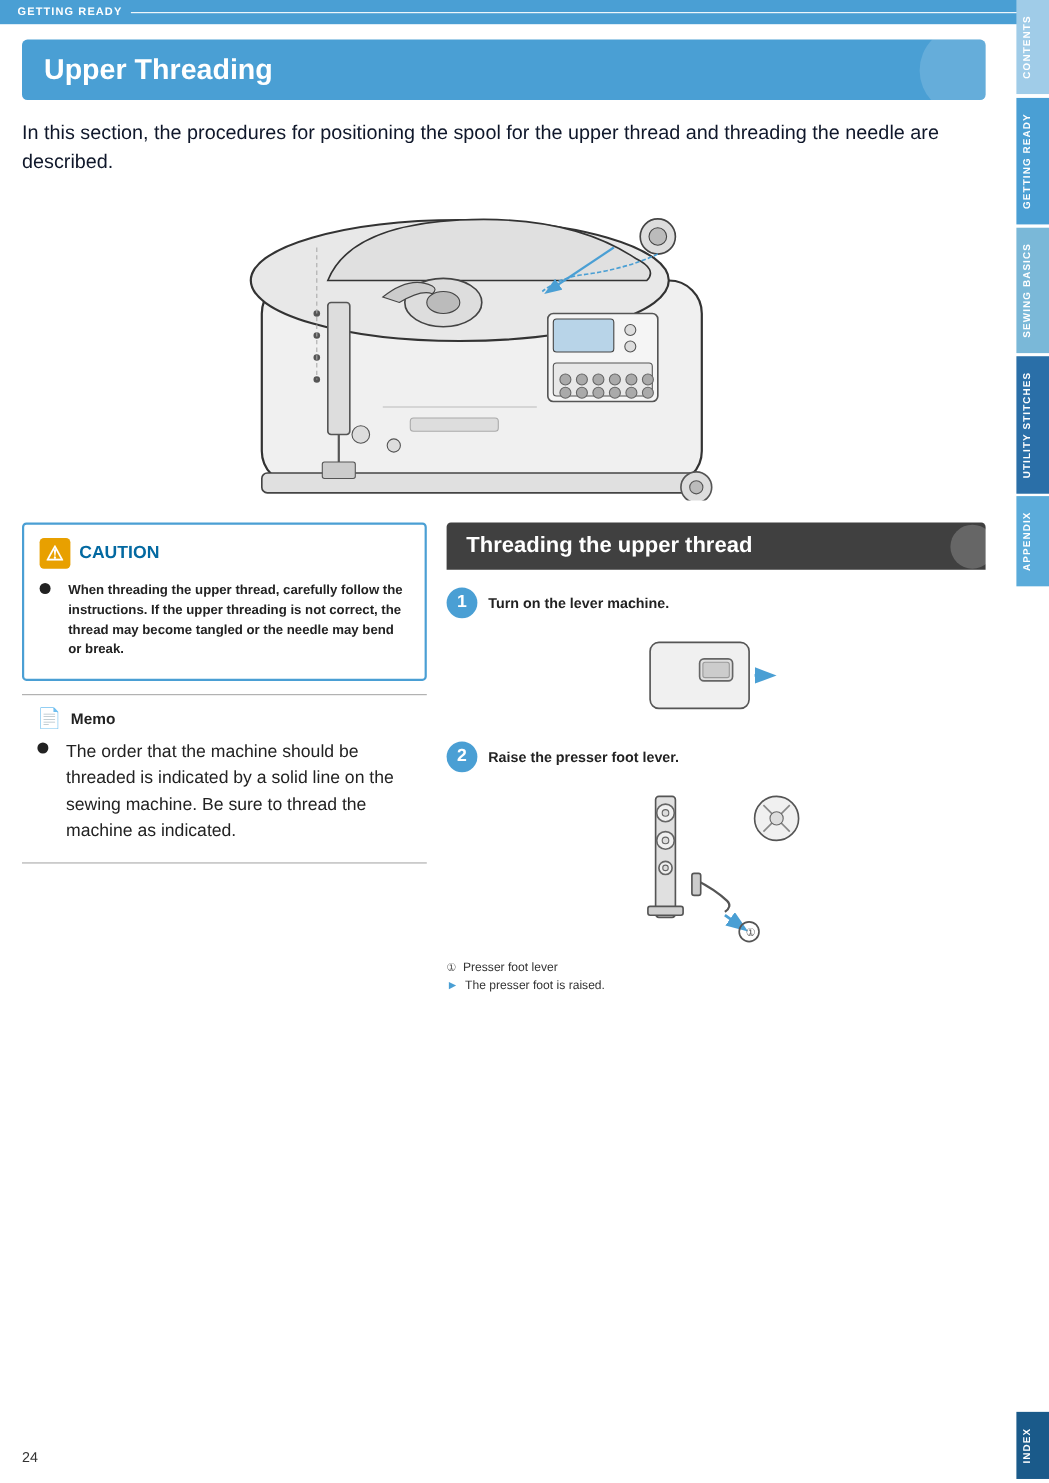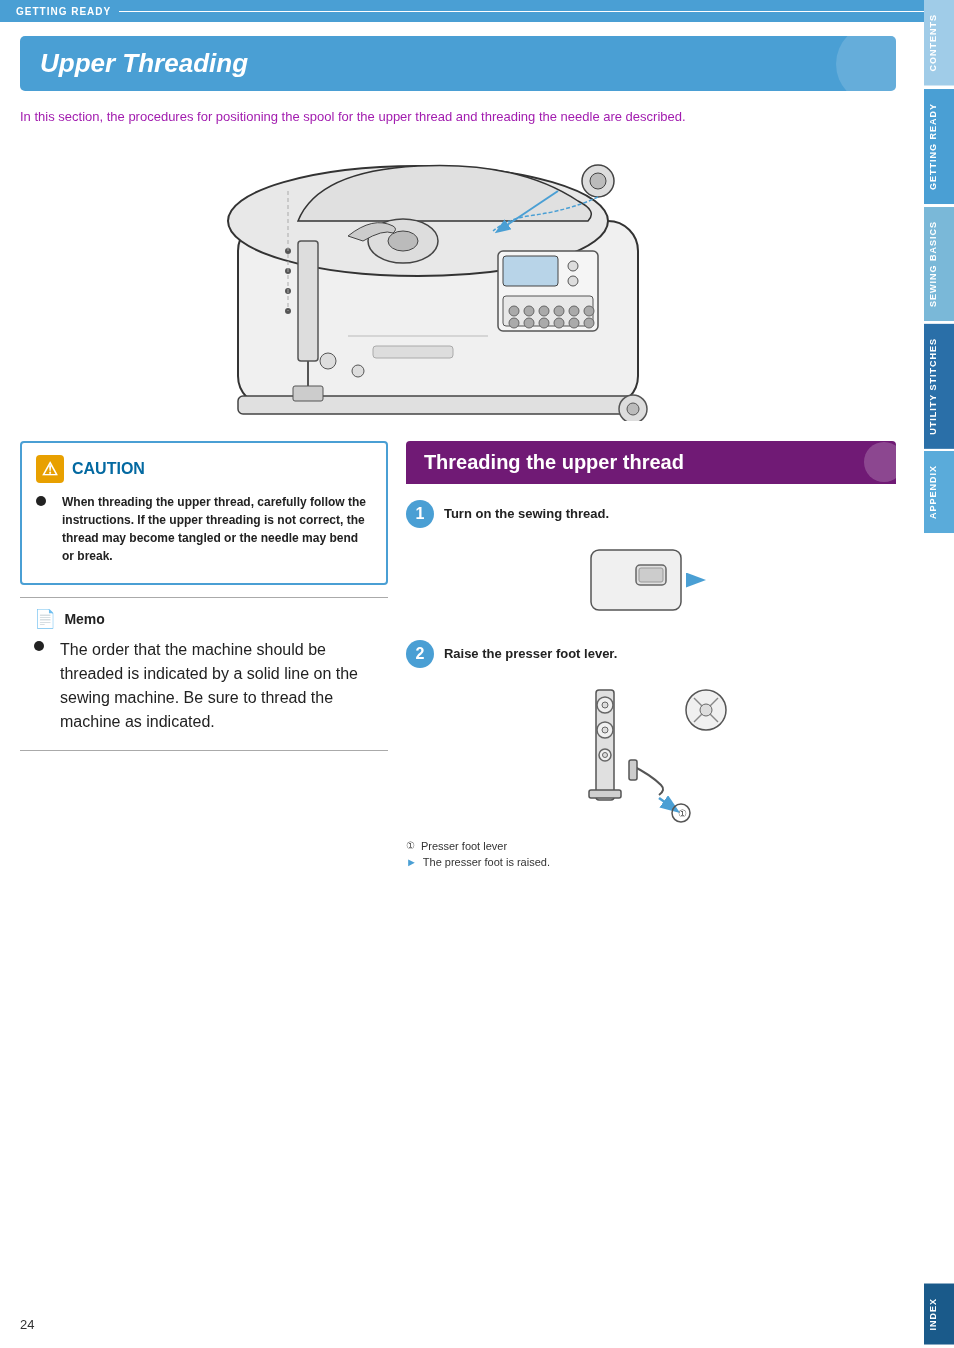--- a/index.html
+++ b/index.html
@@ -99,24 +99,24 @@
       background: rgba(255,255,255,0.15);
       border-radius: 50%;
       position: absolute;
       right: -20px;
       top: 50%;
       transform: translateY(-50%);
     }
 
     
     .intro-text {
-      font-size: 13px;
+      font-size: 18px;
       line-height: 1.5;
       margin: 16px 0 14px 0;
-      color: #a21caf;
+      color: #0f172a;
     }
 
     
     .machine-illustration {
       width: 100%;
       max-width: 520px;
       margin: 0 auto 20px auto;
       display: flex;
       justify-content: center;
     }
@@ -212,21 +212,21 @@
       color: #222;
     }
     .memo-text {
       font-size: 16px;
       line-height: 1.5;
       color: #222;
     }
 
     
     .threading-title-block {
-      background: #701a75;
+      background: #404040;
       border-radius: 4px 4px 0 0;
       padding: 10px 18px;
       position: relative;
       display: flex;
       align-items: center;
       margin-bottom: 16px;
     }
     .threading-title-block h2 {
       color: #fff;
       font-size: 20px;
@@ -327,21 +327,21 @@
   <div class="sidebar-tab light" style="background:#a0cce8; color:#fff; font-size:9px; letter-spacing:1px; padding:14px 4px;">CONTENTS</div>
   <div class="sidebar-tab" style="background:#4a9fd4; color:#fff; font-size:9px; letter-spacing:1px; padding:14px 4px;">GETTING READY</div>
   <div class="sidebar-tab" style="background:#7ab8d8; color:#fff; font-size:9px; letter-spacing:1px; padding:14px 4px;">SEWING BASICS</div>
   <div class="sidebar-tab dark" style="background:#2a6fa8; color:#fff; font-size:9px; letter-spacing:1px; padding:14px 4px;">UTILITY STITCHES</div>
   <div class="sidebar-tab" style="background:#5aabda; color:#fff; font-size:9px; letter-spacing:1px; padding:14px 4px;">APPENDIX</div>
   <div class="sidebar-tab index" style="background:#1a5a8a; color:#fff; font-size:9px; letter-spacing:1px; padding:14px 4px; margin-top:auto;">INDEX</div>
 </div>
 
 <div class="main-content">
 
-  <div class="section-title-block" style="margin-top:14px; border-radius:5px; overflow:hidden;font-style:italic;">
+  <div class="section-title-block" style="margin-top:14px; border-radius:5px; overflow:hidden;">
     <h1>Upper Threading</h1>
     <div class="title-decoration-circle"></div>
   </div>
 
   <p class="intro-text">In this section, the procedures for positioning the spool for the upper thread and threading the needle are described.</p>
 
   <div class="machine-illustration">
     <svg class="sewing-machine-svg" viewBox="0 0 480 280" xmlns="http://www.w3.org/2000/svg">
 
       <rect x="20" y="80" width="400" height="185" rx="30" ry="30" fill="#f0f0f0" stroke="#333" stroke-width="2"></rect>
@@ -447,21 +447,21 @@
     <div class="right-column">
 
       <div class="threading-title-block">
         <h2>Threading the upper thread</h2>
         <div class="threading-deco"></div>
       </div>
 
       <div class="step-block">
         <div class="step-header">
           <div class="step-number">1</div>
-          <span class="step-instruction">Turn on the sewing thread.</span>
+          <span class="step-instruction">Turn on the lever machine.</span>
         </div>
 
         <div class="step-illustration">
           <svg width="140" height="80" viewBox="0 0 140 80" xmlns="http://www.w3.org/2000/svg">
 
             <rect x="10" y="10" width="90" height="60" rx="8" fill="#f0f0f0" stroke="#555" stroke-width="1.5"></rect>
 
             <rect x="55" y="25" width="30" height="20" rx="4" fill="#e0e0e0" stroke="#666" stroke-width="1.5"></rect>
             <rect x="58" y="28" width="24" height="14" rx="2" fill="#ccc" stroke="#999" stroke-width="1"></rect>
 

